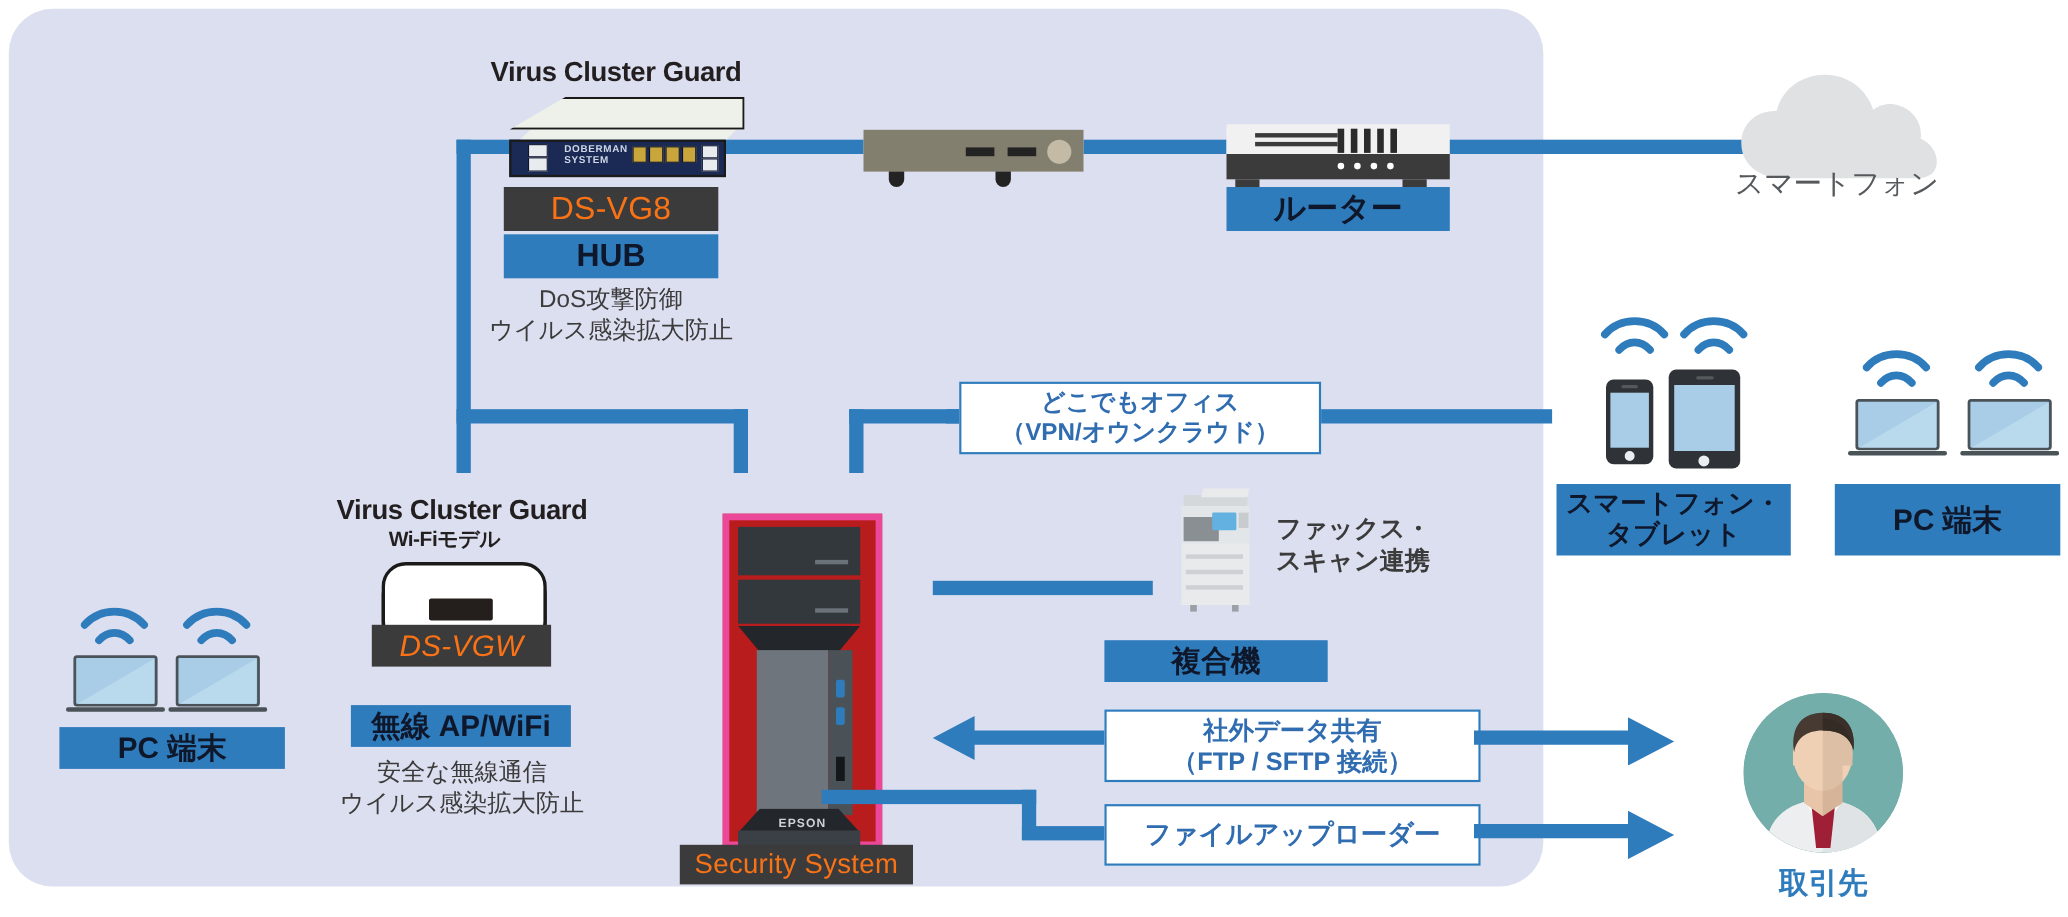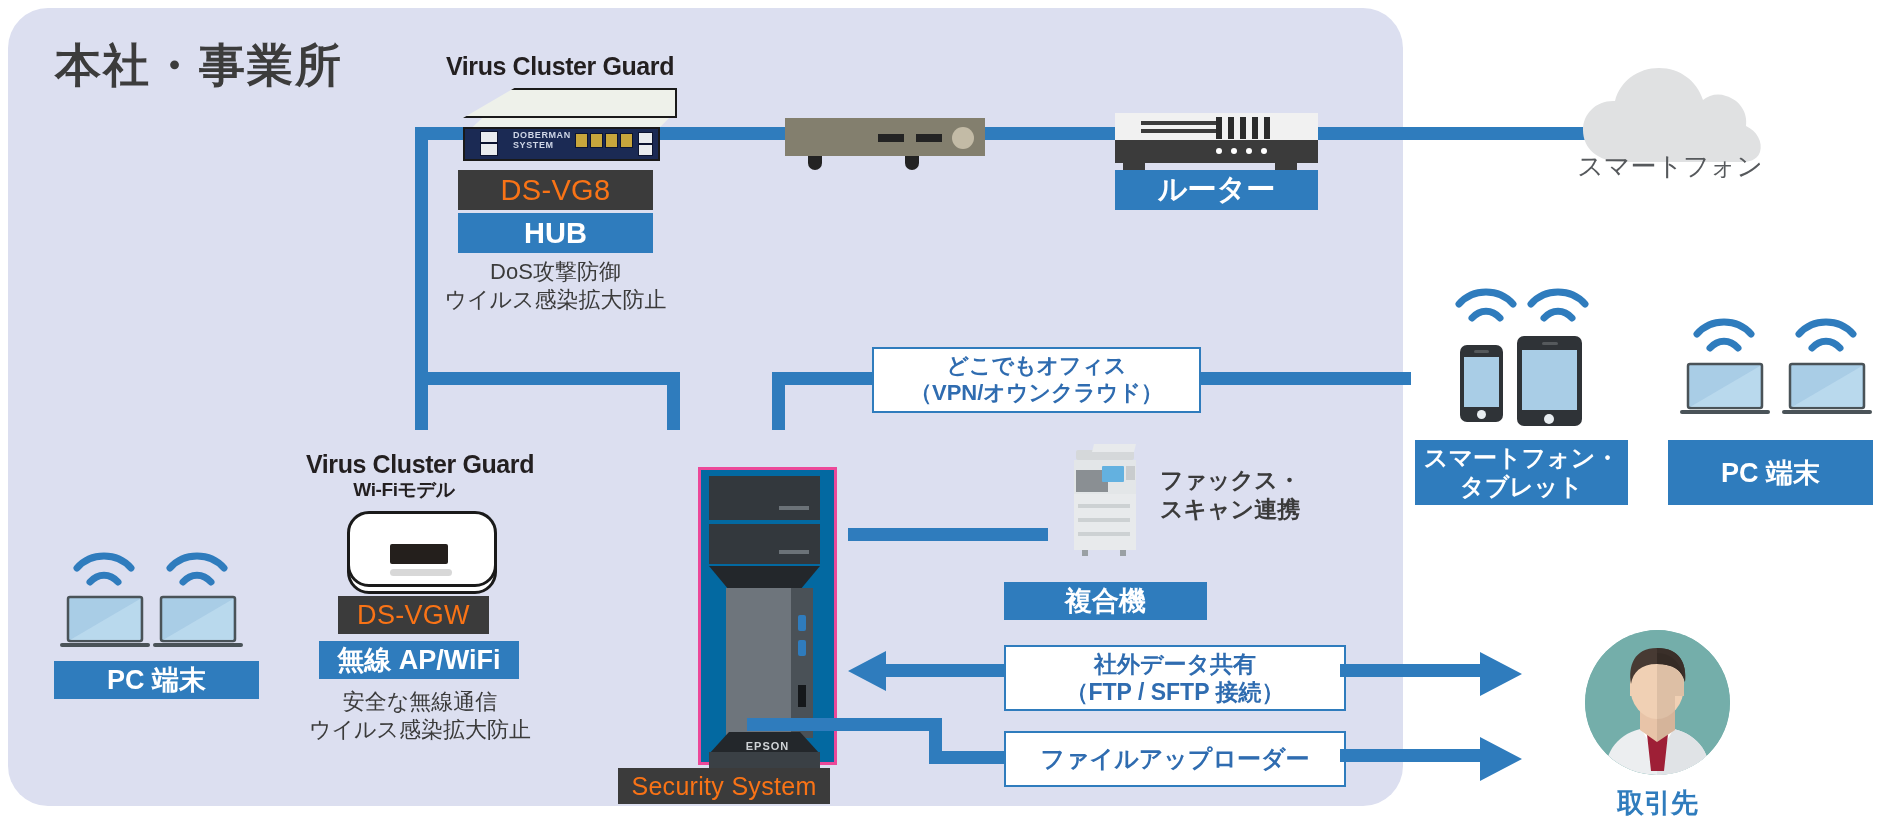--- a/index.html
+++ b/index.html
@@ -11,39 +11,39 @@
   
   .office-panel{position:absolute;left:8px;top:8px;width:1395px;height:798px;
     background:#dcdff0;border-radius:40px;}
 
   
   .abs{position:absolute;}
   .line{position:absolute;background:#2f7cbd;}
   .lbl-dark{position:absolute;background:#3b3b3b;color:#f97316;
     display:flex;align-items:center;justify-content:center;
     font-weight:400;letter-spacing:.3px;}
-  .lbl-blue{position:absolute;background:#2f7cbd;color:#ffffff;
+  .lbl-blue{position:absolute;background:#2f7cbd;color:#0f172a;
     display:flex;align-items:center;justify-content:center;font-weight:700;}
   .callout{position:absolute;background:#ffffff;border:2.5px solid #2f7cbd;
     color:#2f6cb0;display:flex;flex-direction:column;align-items:center;
     justify-content:center;font-weight:700;line-height:1.22;text-align:center;}
   .plain{position:absolute;color:#3b3b3b;text-align:center;line-height:1.28;}
   .plain-blue{position:absolute;color:#2f7cbd;text-align:center;font-weight:700;}
 
   .title-h{position:absolute;color:#3c3c3c;font-weight:700;
      font-family:"DejaVu Sans",sans-serif;}
   .prod-name{position:absolute;color:#231f20;font-weight:700;text-align:center;
      letter-spacing:-0.4px;white-space:nowrap;}
 
   
   .laptop{position:absolute;}
   .wifi{position:absolute;}
 
   
-  .tower{position:absolute;background:#0369a1;border:3px solid #ec4899;margin-left:41px;}
+  .tower{position:absolute;background:#b91c1c;border:6px solid #ec4899;}
   .tower .bay{position:absolute;background:#33383d;}
   .tower .mid{position:absolute;background:#6e757c;}
   .tower .dark{position:absolute;background:#23272b;}
   .tower .accent{position:absolute;background:#2f7cbd;}
   .epson{position:absolute;color:#cfd3d6;font-size:11px;letter-spacing:1px;
      width:100%;text-align:center;font-weight:700;}
 
   
   .router-top{position:absolute;background:#f1f1f1;}
   .router-bot{position:absolute;background:#3b3b3b;}
@@ -84,21 +84,20 @@
   
   .avatar{position:absolute;border-radius:50%;background:#74aeaa;overflow:hidden;}
 </style>
 </head>
 <body>
 
 <div id="stage">
 
   <div class="office-panel"></div>
 
-  <div class="title-h" style="left:55px;top:35px;font-size:46px;letter-spacing:2px;">本社・事業所</div>
 
   <div class="line" style="left:415px;top:127px;width:370px;height:13px;"></div>
   <div class="line" style="left:985px;top:127px;width:130px;height:13px;"></div>
   <div class="line" style="left:1315px;top:127px;width:305px;height:13px;"></div>
 
   <div class="line" style="left:415px;top:127px;width:13px;height:303px;"></div>
 
   <div class="line" style="left:415px;top:372px;width:265px;height:13px;"></div>
   <div class="line" style="left:667px;top:372px;width:13px;height:58px;"></div>
 
@@ -171,21 +170,21 @@
   </div>
 
   <div class="prod-name" style="left:295px;top:450px;width:250px;font-size:25px;">Virus Cluster Guard</div>
   <div class="prod-name" style="left:279px;top:477px;width:250px;font-size:19px;">Wi-Fiモデル</div>
 
   <div class="vgw-body" style="left:347px;top:518px;width:144px;height:70px;"></div>
   <div class="vgw-body" style="left:347px;top:511px;width:144px;height:70px;"></div>
   <div class="vgw-logo" style="left:390px;top:544px;width:58px;height:20px;"></div>
   <div class="vgw-slot" style="left:390px;top:569px;width:62px;height:7px;"></div>
 
-  <div class="lbl-dark" style="left:338px;top:596px;width:151px;height:38px;font-size:27px;">DS-VGW</div>
+  <div class="lbl-dark" style="left:338px;top:568px;width:163px;height:38px;font-size:27px;font-style:italic;">DS-VGW</div>
   <div class="lbl-blue" style="left:319px;top:641px;width:200px;height:38px;font-size:27px;">無線 AP/WiFi</div>
   <div class="plain" style="left:300px;top:688px;width:240px;font-size:22px;">
     <span>安全な無線通信</span><br>
     <span>ウイルス感染拡大防止</span>
   </div>
 
   <svg class="wifi" style="left:73px;top:552px;width:62px;height:38px;" viewBox="0 0 62 38">
     <path d="M4 16 C18 0 44 0 58 16" stroke="#2f7cbd" stroke-width="7" fill="none" stroke-linecap="round"></path>
     <path d="M17 30 C25 21 37 21 45 30" stroke="#2f7cbd" stroke-width="7" fill="none" stroke-linecap="round"></path>
   </svg>

